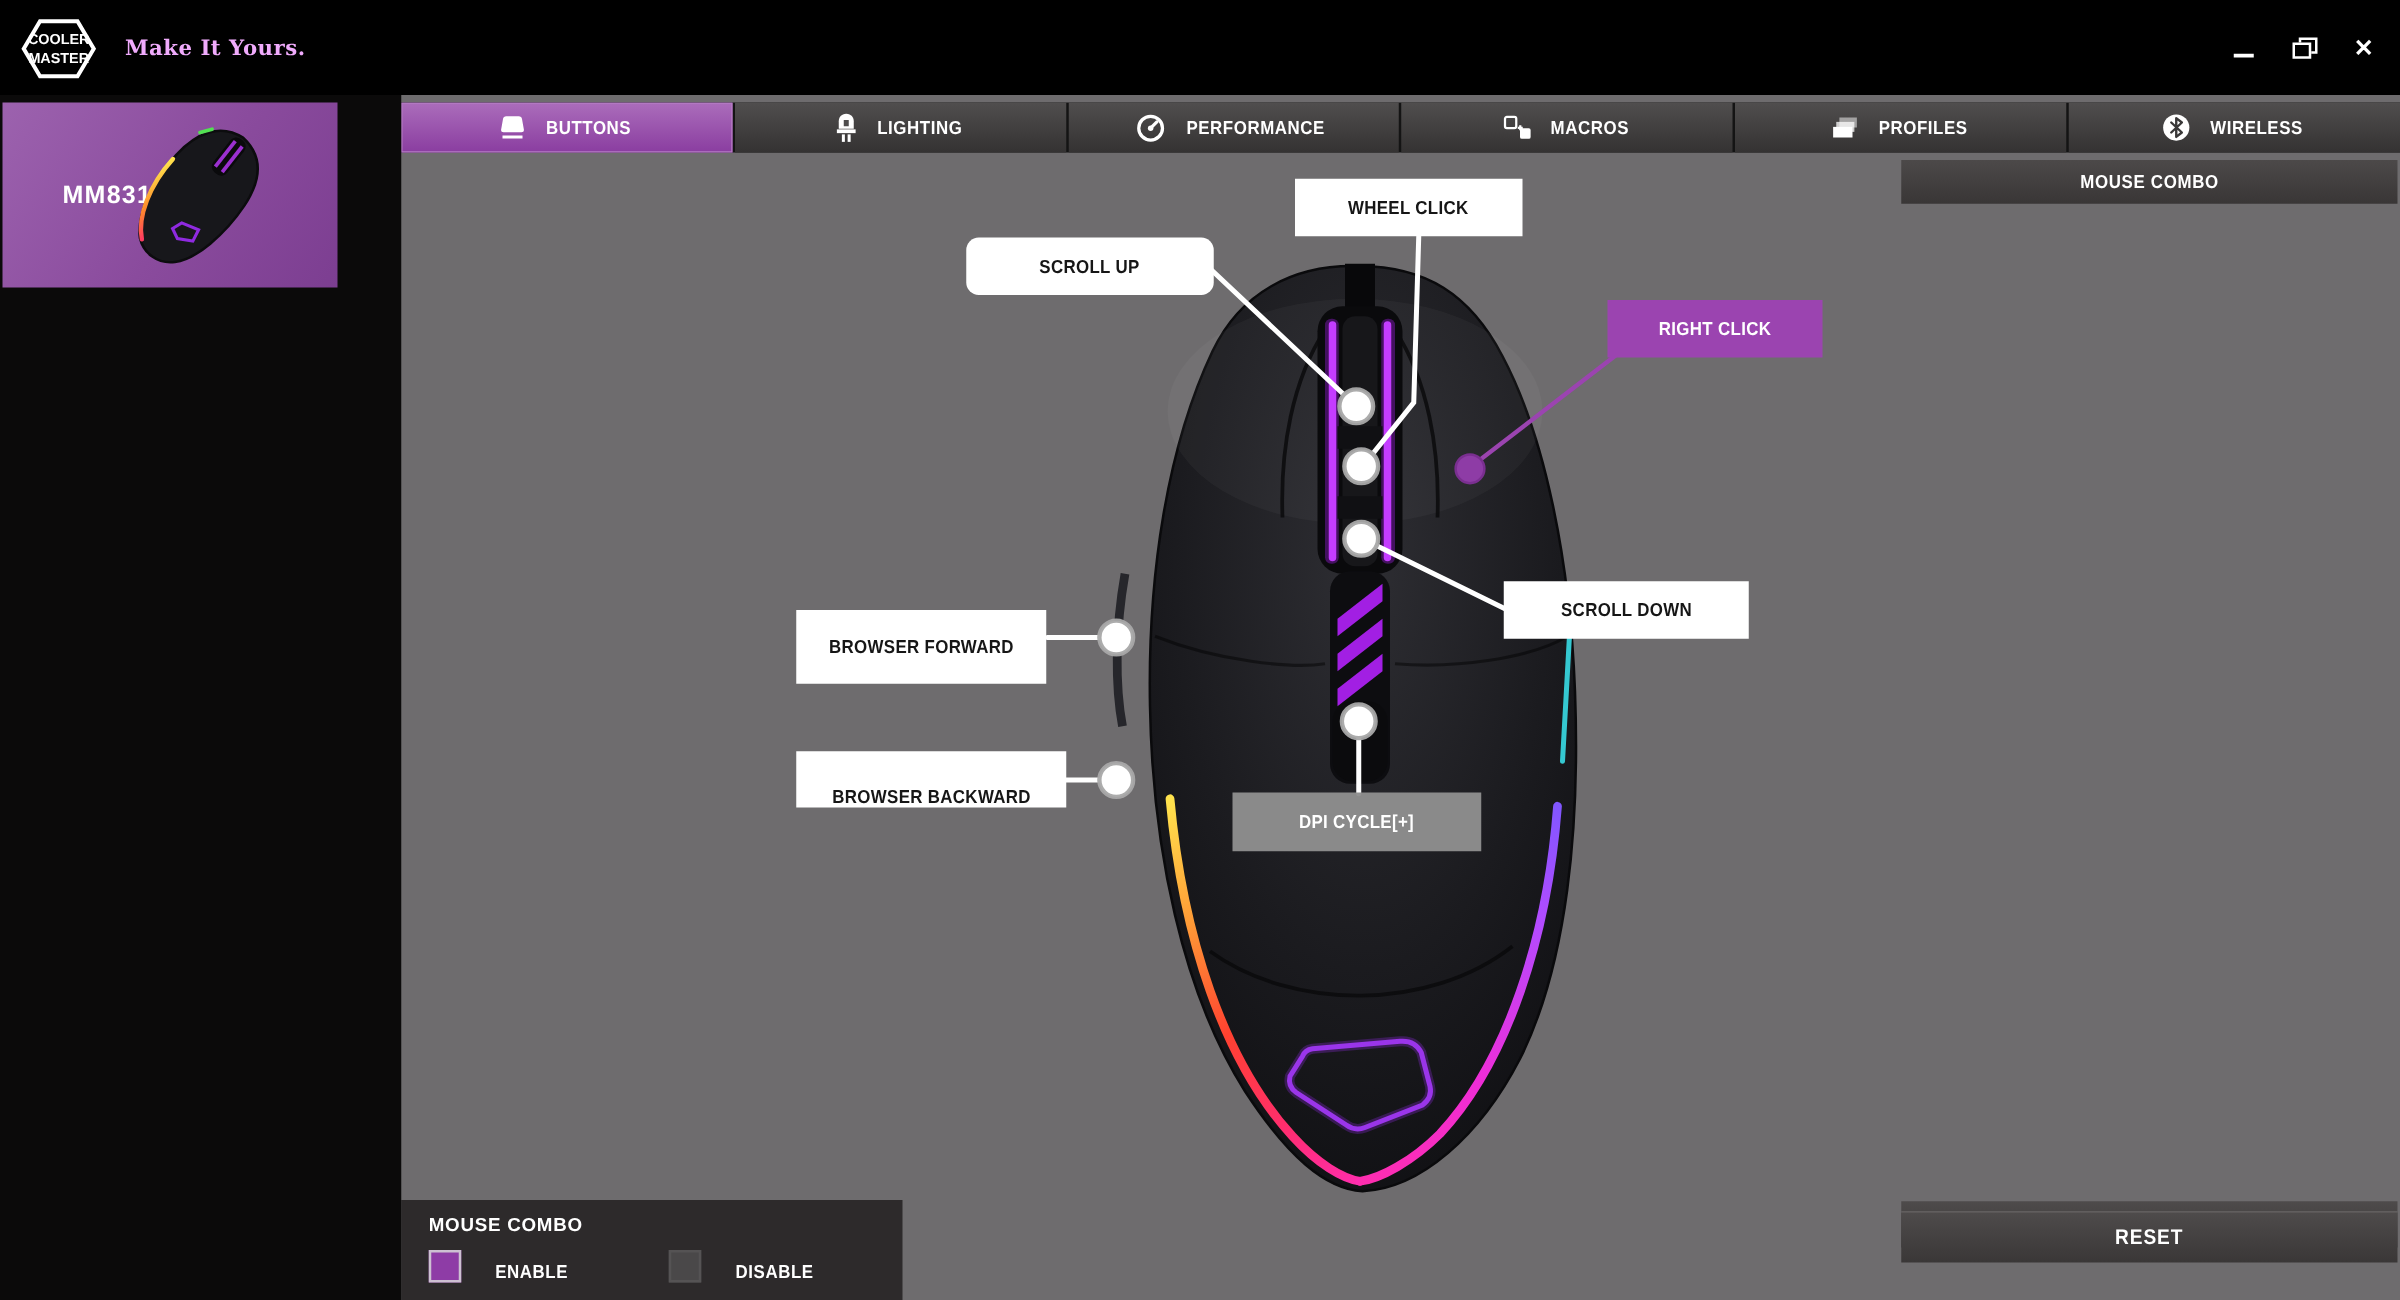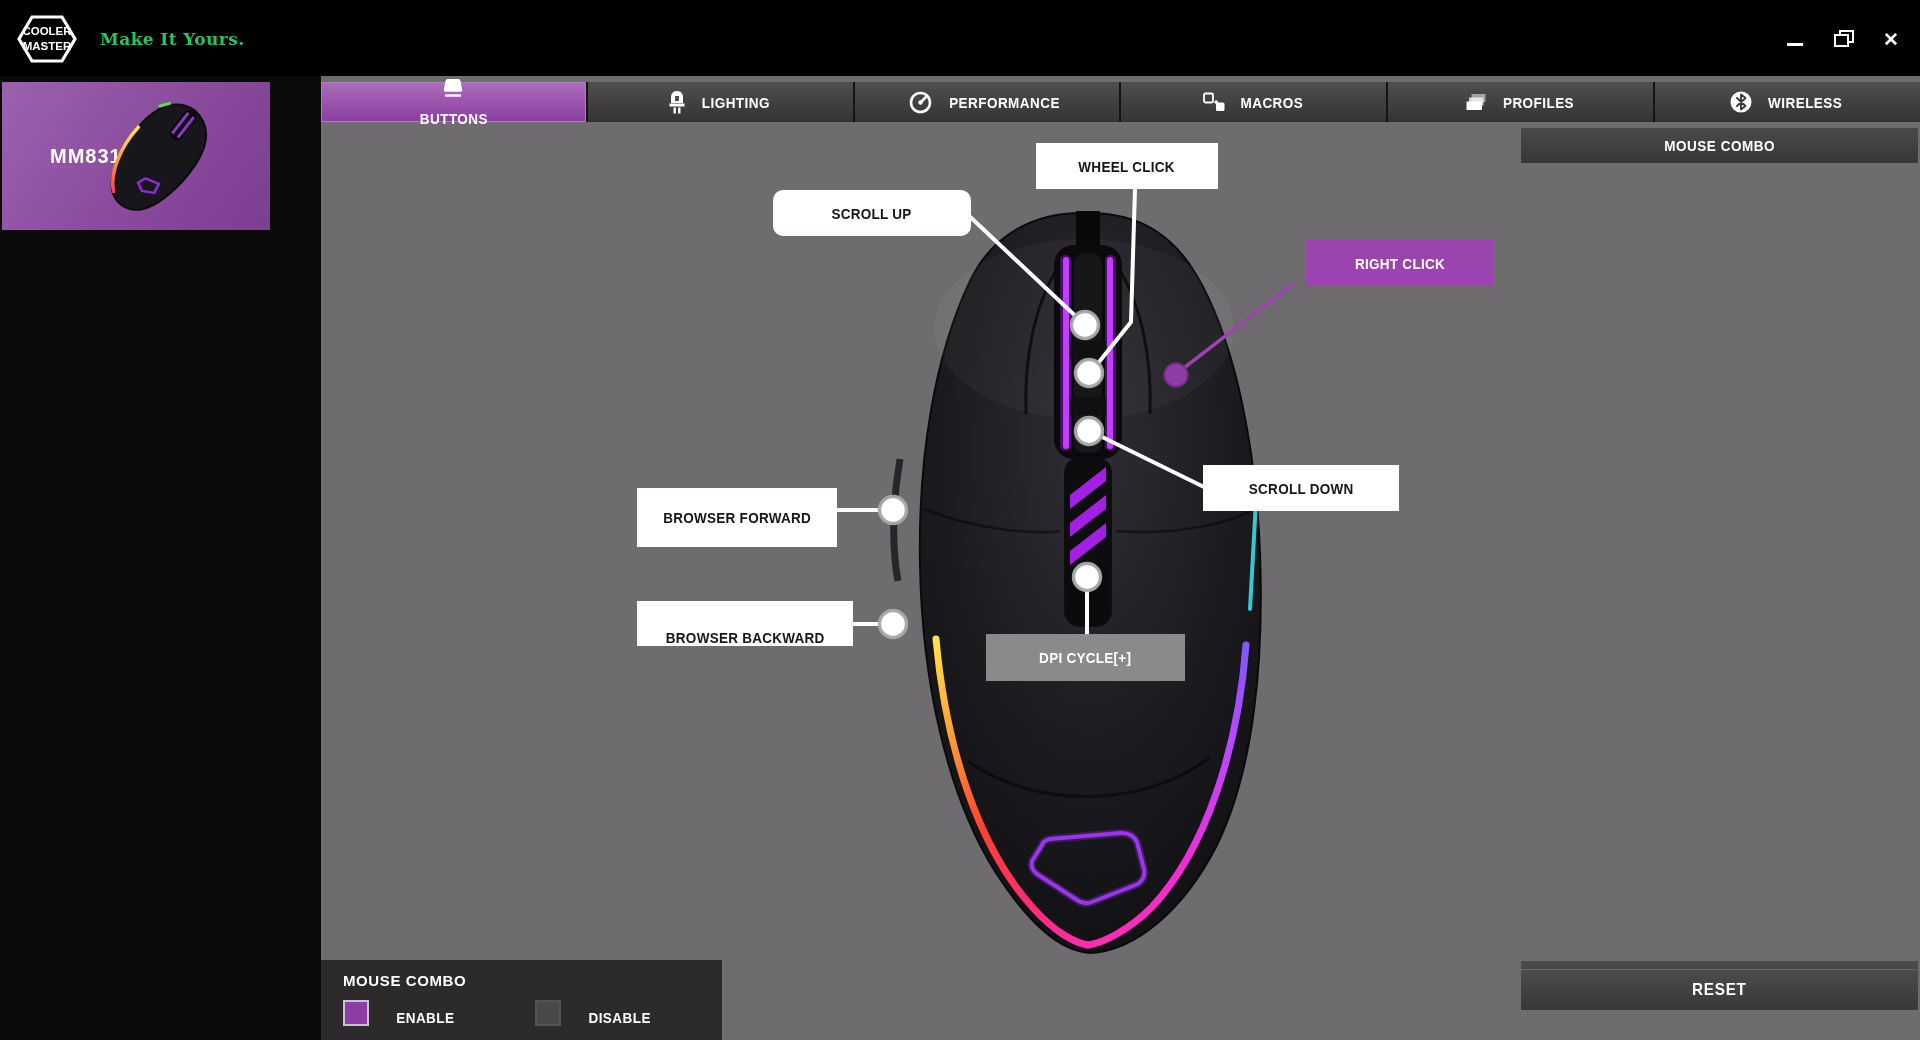--- a/index.html
+++ b/index.html
@@ -7,41 +7,41 @@
     width:1920px;height:1040px;position:relative;overflow:hidden;
     background:#6e6c6e;font-family:"Liberation Sans",sans-serif;
     -webkit-font-smoothing:antialiased;
   }
   .cond{display:inline-block;transform:scaleX(.9);transform-origin:center;white-space:nowrap;}
 
   
   .topbar{position:absolute;left:0;top:0;width:1920px;height:76px;background:#000;z-index:20;}
   .brand{position:absolute;left:16px;top:14px;display:flex;align-items:center;gap:22px;}
   .brand svg{display:block;}
-  .tagline{color:#22c55e;font-family:"DejaVu Serif",serif;font-weight:700;font-size:17px;letter-spacing:.4px;}
+  .tagline{color:#f0abfc;font-family:"DejaVu Serif",serif;font-weight:700;font-size:17px;letter-spacing:.4px;}
   .winctrl{position:absolute;right:18px;top:26px;display:flex;align-items:center;gap:26px;height:26px;}
   .wbtn{width:22px;height:22px;display:flex;align-items:center;justify-content:center;cursor:pointer;}
   .min-bar{width:16px;height:3px;background:#fff;margin-top:10px;}
   .restore{position:relative;width:14px;height:12px;}
   .restore .back{position:absolute;left:3px;top:-3px;width:11px;height:9px;border:2px solid #fff;}
   .restore .front{position:absolute;left:-2px;top:1px;width:11px;height:9px;border:2px solid #fff;background:#000;}
   .close-x{color:#fff;font-size:19px;font-weight:700;line-height:1;}
 
   
   .sidebar{position:absolute;left:0;top:76px;width:321px;height:964px;background:#0b0a0a;z-index:15;}
   .device-card{position:absolute;left:2px;top:6px;width:268px;height:148px;
     background:linear-gradient(125deg,#9c62ae 0%,#8a4b9d 55%,#7c3e91 100%);}
   .device-model{position:absolute;left:48px;top:63px;color:#fff;font-size:20px;font-weight:700;letter-spacing:1px;}
   .device-thumb{position:absolute;right:6px;top:2px;}
 
   
   .tabbar{position:absolute;left:321px;top:82px;width:1599px;height:40px;display:flex;gap:2px;background:#141414;z-index:12;}
   .tab{flex:1;display:flex;align-items:center;justify-content:center;gap:11px;cursor:pointer;
     background:linear-gradient(#504e4e,#343232);color:#fff;font-size:15px;font-weight:700;letter-spacing:.5px;}
-  .tab.active{background:linear-gradient(#ab6dbb,#8a3da0);box-shadow:inset 0 0 0 1px #b57cc4;flex-direction:column;}
+  .tab.active{background:linear-gradient(#ab6dbb,#8a3da0);box-shadow:inset 0 0 0 1px #b57cc4;}
   .tab svg{flex:none;}
 
   
   .mode-header{position:absolute;left:1521px;top:128px;width:397px;height:35px;
     background:linear-gradient(#4c4949,#393636);display:flex;align-items:center;justify-content:center;
     color:#fff;font-size:15px;font-weight:700;letter-spacing:.6px;z-index:12;}
   .action-btn{position:absolute;left:1521px;width:397px;display:flex;align-items:center;justify-content:center;
     background:linear-gradient(#4e4b4b,#3a3737);color:#fff;font-size:17px;font-weight:700;letter-spacing:.8px;cursor:pointer;z-index:12;}
   .apply{top:961px;height:37px;}
   .reset{top:969px;height:40px;border-top:1px solid #6a6767;}
@@ -58,21 +58,21 @@
   .opt-label{color:#fff;font-size:15px;font-weight:700;letter-spacing:.5px;}
 
   
   .callout{position:absolute;display:flex;align-items:center;justify-content:center;
     font-size:15px;font-weight:700;letter-spacing:.3px;z-index:10;}
   .callout.white{background:#fff;color:#161616;}
   .callout.purple{background:#9b44b0;color:#fff;}
   .callout.gray{background:rgba(143,143,143,.96);color:#fff;}
   .co-wheel{left:1036px;top:143px;width:182px;height:46px;}
   .co-scrollup{left:773px;top:190px;width:198px;height:46px;border-radius:10px;}
-  .co-rightclick{left:1286px;top:240px;width:187px;height:46px;margin-left:20px;}
+  .co-rightclick{left:1286px;top:240px;width:172px;height:46px;}
   .co-scrolldown{left:1203px;top:465px;width:196px;height:46px;}
   .co-bfwd{left:637px;top:488px;width:200px;height:59px;}
   .co-bback{left:637px;top:601px;width:216px;height:45px;align-items:flex-end;}
   .co-dpi{left:986px;top:634px;width:199px;height:47px;}
 
   .mouse-svg{position:absolute;left:884px;top:209px;z-index:2;}
   .overlay-svg{position:absolute;left:0;top:0;z-index:6;pointer-events:none;}
 </style>
 </head>
 <body>

